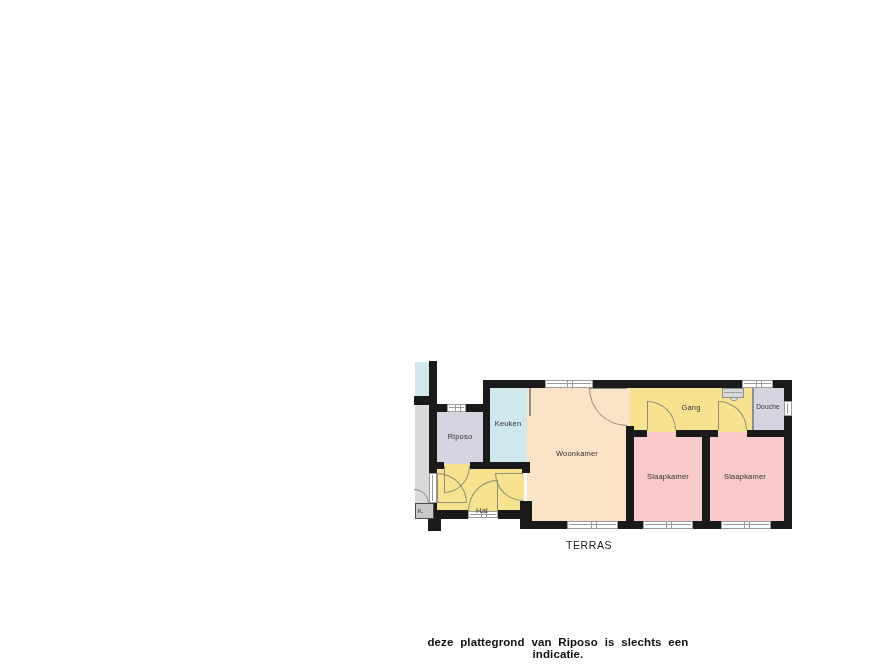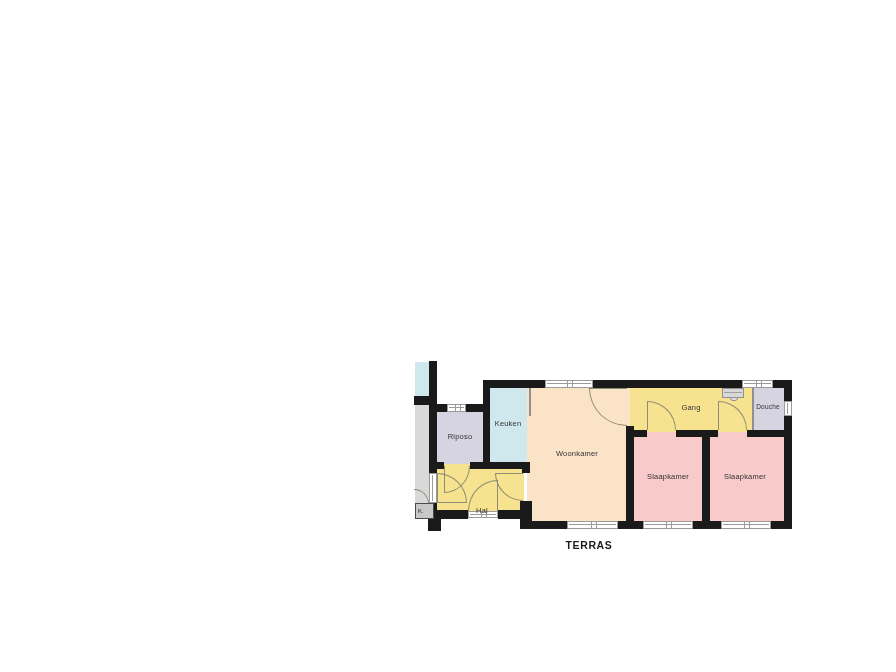--- a/index.html
+++ b/index.html
@@ -26,21 +26,21 @@
   .arc{position:absolute;border:0 solid var(--c-deur_lijn,#8c8c74);box-sizing:border-box;}
   .arc-bl{border-top-width:1.5px;border-left-width:1.5px;border-bottom-width:1.5px;border-bottom-left-radius:100% 100%;}
   .arc-tr{border-left-width:1.5px;border-top-width:1.5px;border-right-width:1.5px;border-top-right-radius:100% 100%;}
   .arc-br{border-left-width:1.5px;border-bottom-width:1.5px;border-right-width:1.5px;border-bottom-right-radius:100% 100%;}
   .arc-tl{border-right-width:1.5px;border-top-width:1.5px;border-left-width:1.5px;border-top-left-radius:100% 100%;}
   .arc-tr-naked{border-top-width:1.5px;border-right-width:1.5px;border-top-right-radius:100% 100%;}
   
   .lbl{position:absolute;transform:translate(-50%,-50%);font-size:7.5px;color:var(--c-tekst,#333);
        white-space:nowrap;letter-spacing:0.2px;}
   .lbl-small{font-size:6.5px;}
-  .terras{position:absolute;transform:translate(-50%,-50%);font-size:10.5px;font-weight:bold;
+  .terras{position:absolute;transform:translate(-50%,-50%);font-size:10.5px;font-weight:normal;
           letter-spacing:0.6px;color:#1c1c1c;}
   .caption{position:absolute;text-align:center;font-size:11.5px;font-weight:bold;color:#111;
            word-spacing:3.5px;letter-spacing:0.1px;}
   .sink{position:absolute;background:#d8d8d8;border:1px solid #909090;box-sizing:border-box;}
   .sink::after{content:"";position:absolute;left:1px;right:1px;top:3px;height:1px;background:#a0a0a0;}
   .sinktab{position:absolute;background:#e2e2e2;border:1px solid #909090;box-sizing:border-box;
            border-bottom-left-radius:3px;border-bottom-right-radius:3px;}
   .kast{position:absolute;background:#c8c8c8;border:1px solid #4a4a4a;box-sizing:border-box;
         font-size:6px;color:#222;line-height:14px;padding-left:2px;}
   .plan{position:absolute;left:0;top:0;width:896px;height:672px;filter:blur(0.3px);}
@@ -117,13 +117,14 @@
     <div class="lbl" style="left:577px;top:453px;">Woonkamer</div>
     <div class="lbl" style="left:691px;top:407px;">Gang</div>
     <div class="lbl lbl-small" style="left:768px;top:406px;">Douche</div>
     <div class="lbl" style="left:668px;top:476px;">Slaapkamer</div>
     <div class="lbl" style="left:745px;top:476px;">Slaapkamer</div>
     <div class="lbl" style="left:482px;top:510px;">Hal</div>
 
     <div class="terras" style="left:589px;top:545px;">TERRAS</div>
   </div>
 
+  <div class="caption" style="left:408px;top:636px;width:300px;">deze plattegrond van Riposo is slechts een indicatie.</div>
 </div>
 
 </body></html>

